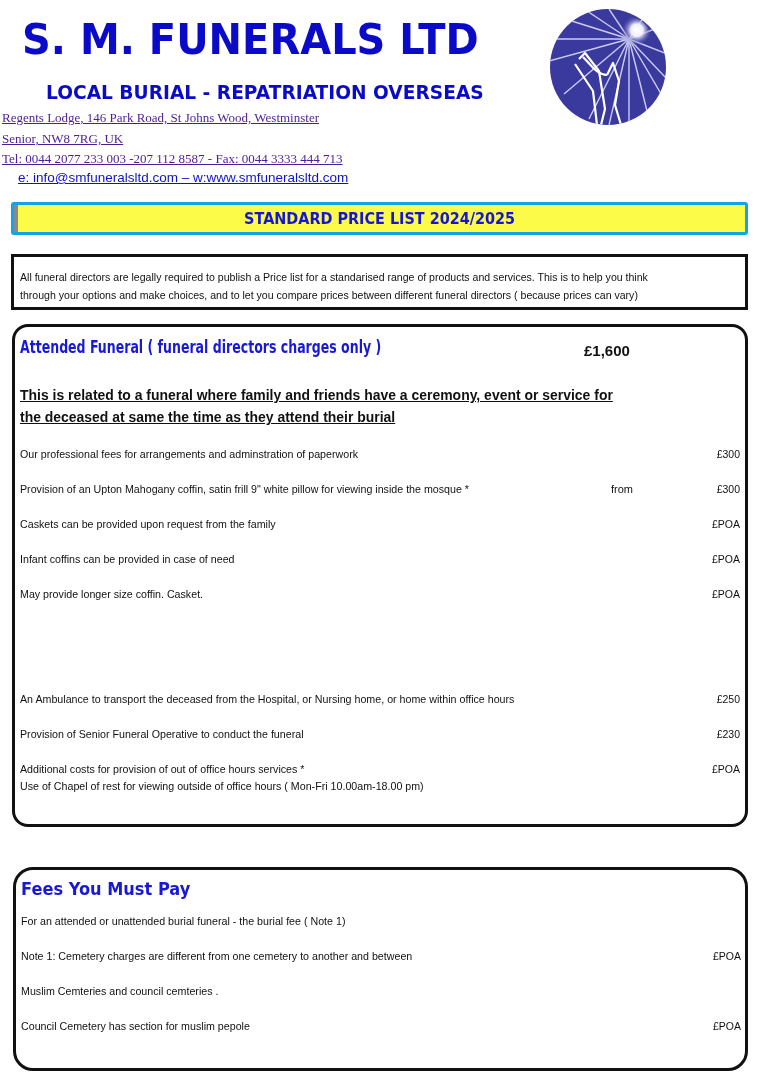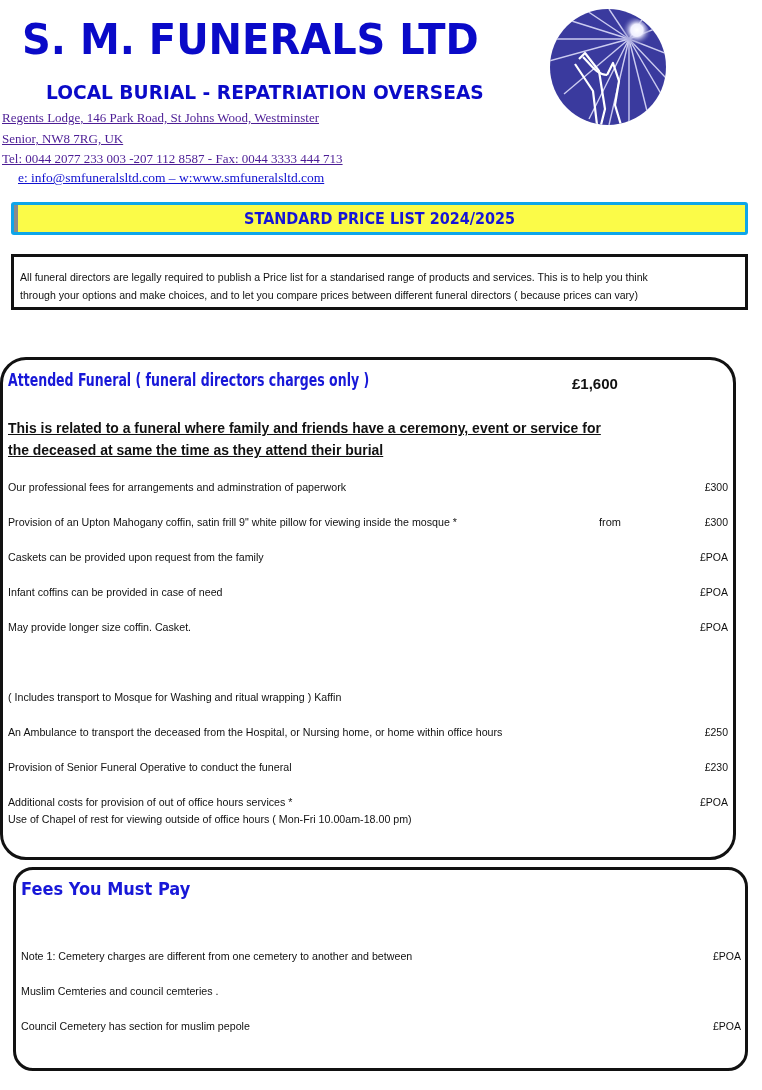--- a/index.html
+++ b/index.html
@@ -17,21 +17,21 @@
     font-family: "DejaVu Sans", sans-serif; font-weight: bold;
     font-size: 20px; color: #0a0ac8;
     transform: scaleX(0.93); transform-origin: left top;
   }
   .address { position: absolute; left: 2px; font-family: "Liberation Serif", serif; font-size: 13px; color: #4c1d95; text-decoration: underline; }
   .addr1 { top: 110px; }
   .addr2 { top: 131px; }
   .addr3 { top: 151px; }
   .contact-link {
     position: absolute; left: 18px; top: 170px;
-    font-family: Liberation Serif, serif; font-size: 13.5px;
+    font-family: Liberation Sans, sans-serif; font-size: 13.5px;
     color: #1010d0; text-decoration: underline;
   }
 
   .logo { position: absolute; left: 549px; top: 9px; width: 118px; height: 116px; }
 
   .title-bar {
     position: absolute; left: 11px; top: 202px; width: 737px; height: 33px;
     background: #fbfb48; border: 3px solid #0ea5e9; border-radius: 3px;
     box-shadow: inset 4px 0 0 #8a8a8a;
     display: flex; align-items: center; justify-content: center;
@@ -44,21 +44,21 @@
   .intro-box {
     position: absolute; left: 11px; top: 246px; width: 737px; height: 56px;
     border: 3px solid #111; border-radius: 0; padding: 11px 6px 0 6px;
     font-size: 11px; line-height: 18px; color: #111; margin-top: 8px;
   }
   .intro-box p { transform: scaleX(0.96); transform-origin: left; white-space: nowrap; }
 
   .section {
     position: absolute; border: 3px solid #111; background: #fff;
   }
-  .section-attended { left: 0; top: 324px; width: 736px; height: 503px; border-radius: 26px; margin-top: 33px; }
+  .section-attended { left: 12px; top: 324px; width: 736px; height: 503px; border-radius: 16px; }
   .section-fees { left: 13px; top: 867px; width: 735px; height: 204px; border-radius: 20px; }
 
   .attended-title {
     position: absolute; left: 5px; top: 10px;
     font-family: "DejaVu Sans Condensed", "DejaVu Sans", sans-serif; font-weight: bold;
     font-size: 17px; color: #1818d8; transform: scaleX(0.82); transform-origin: left top;
     white-space: nowrap;
   }
   .attended-price {
     position: absolute; left: 569px; top: 15px;
@@ -168,43 +168,43 @@
     <span class="price">£POA</span>
   </div>
   <div class="row" style="top:226px">
     <span class="lbl">Infant coffins can be provided in case of need</span>
     <span class="price">£POA</span>
   </div>
   <div class="row" style="top:261px">
     <span class="lbl">May provide longer size coffin. Casket.</span>
     <span class="price">£POA</span>
   </div>
-  <div class="row" style="top:331px">
-    <span class="lbl">( Includes transport  to Mosque for Washing and ritual wrapping ) Kaffin</span>
-  </div>
   <div class="row" style="top:366px">
     <span class="lbl">An Ambulance to transport the deceased from the Hospital, or Nursing home, or home within  office hours</span>
     <span class="price">£250</span>
   </div>
   <div class="row" style="top:401px">
     <span class="lbl">Provision of Senior Funeral Operative to conduct the funeral</span>
     <span class="price">£230</span>
   </div>
   <div class="row" style="top:436px">
     <span class="lbl">Additional costs for provision of out of office hours services *</span>
     <span class="price">£POA</span>
   </div>
   <div class="row" style="top:453px">
     <span class="lbl">Use of Chapel of rest for viewing outside of office hours ( Mon-Fri 10.00am-18.00 pm)</span>
   </div>
 </div>
 
 <div class="section section-fees">
   <div class="fees-title">Fees You Must Pay</div>
 
+  <div class="row" style="top:45px">
+    <span class="lbl">For an attended or unattended burial funeral -  the burial fee ( Note 1)</span>
+  </div>
   <div class="row" style="top:80px">
     <span class="lbl">Note 1: Cemetery charges are different from one cemetery to another and between</span>
     <span class="price">£POA</span>
   </div>
   <div class="row" style="top:115px">
     <span class="lbl">Muslim Cemteries  and council cemteries .</span>
   </div>
   <div class="row" style="top:150px">
     <span class="lbl">Council Cemetery has section for muslim pepole</span>
     <span class="price">£POA</span>

